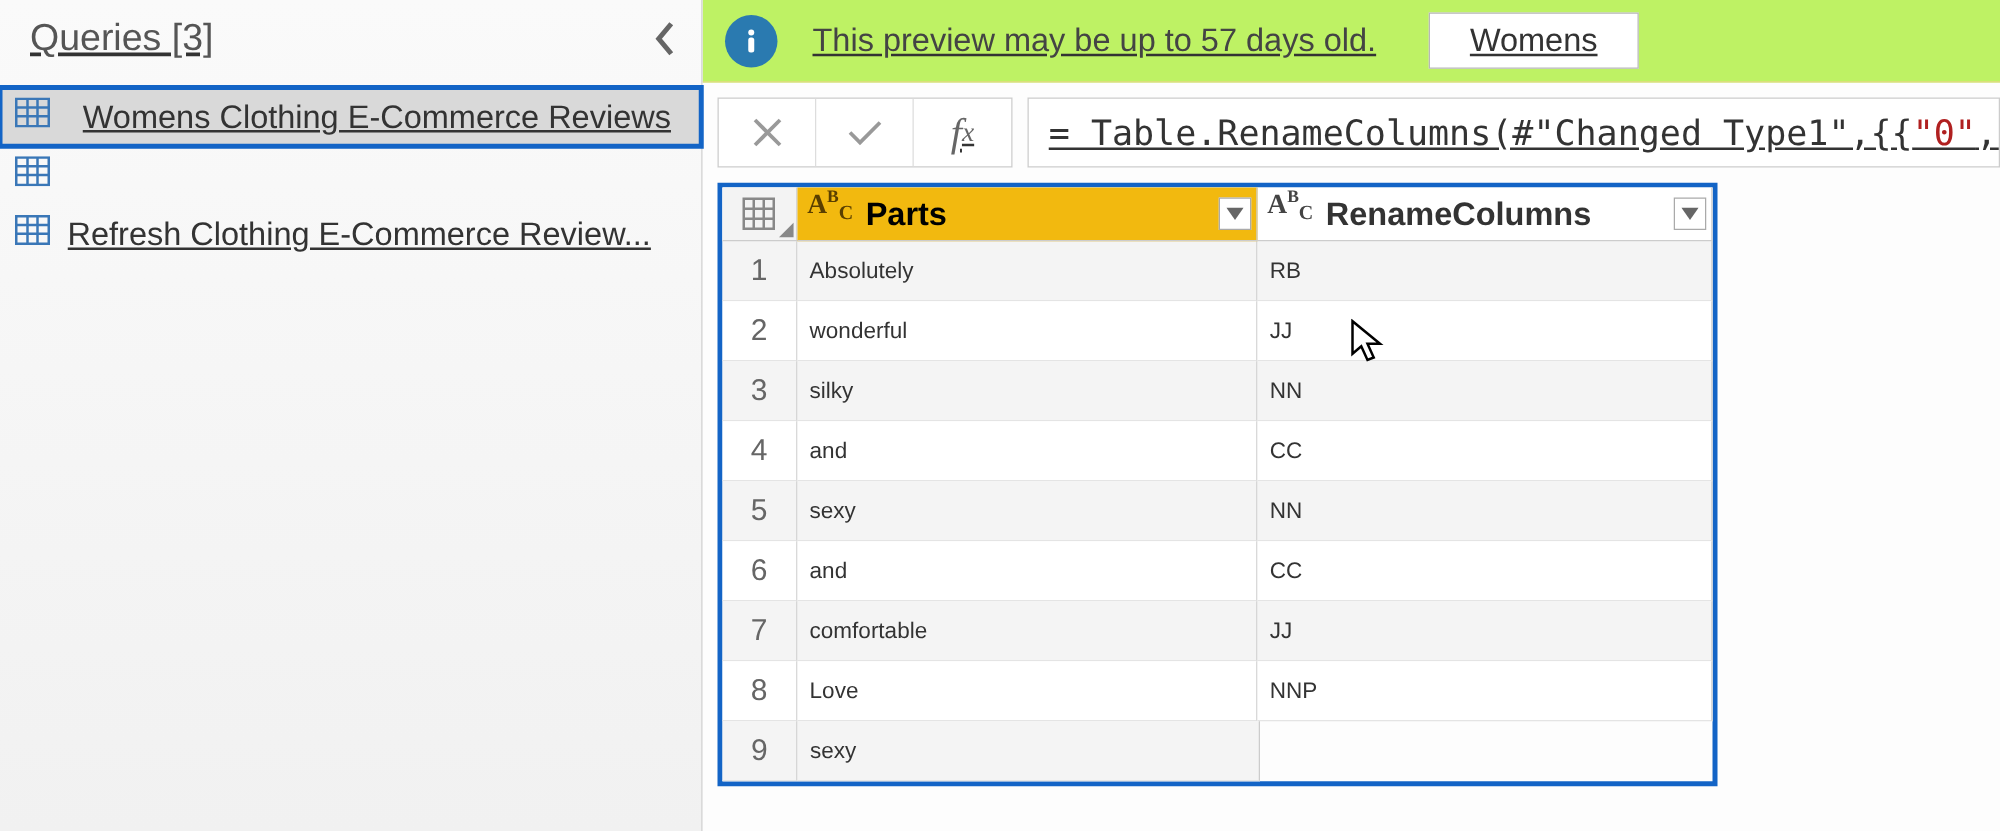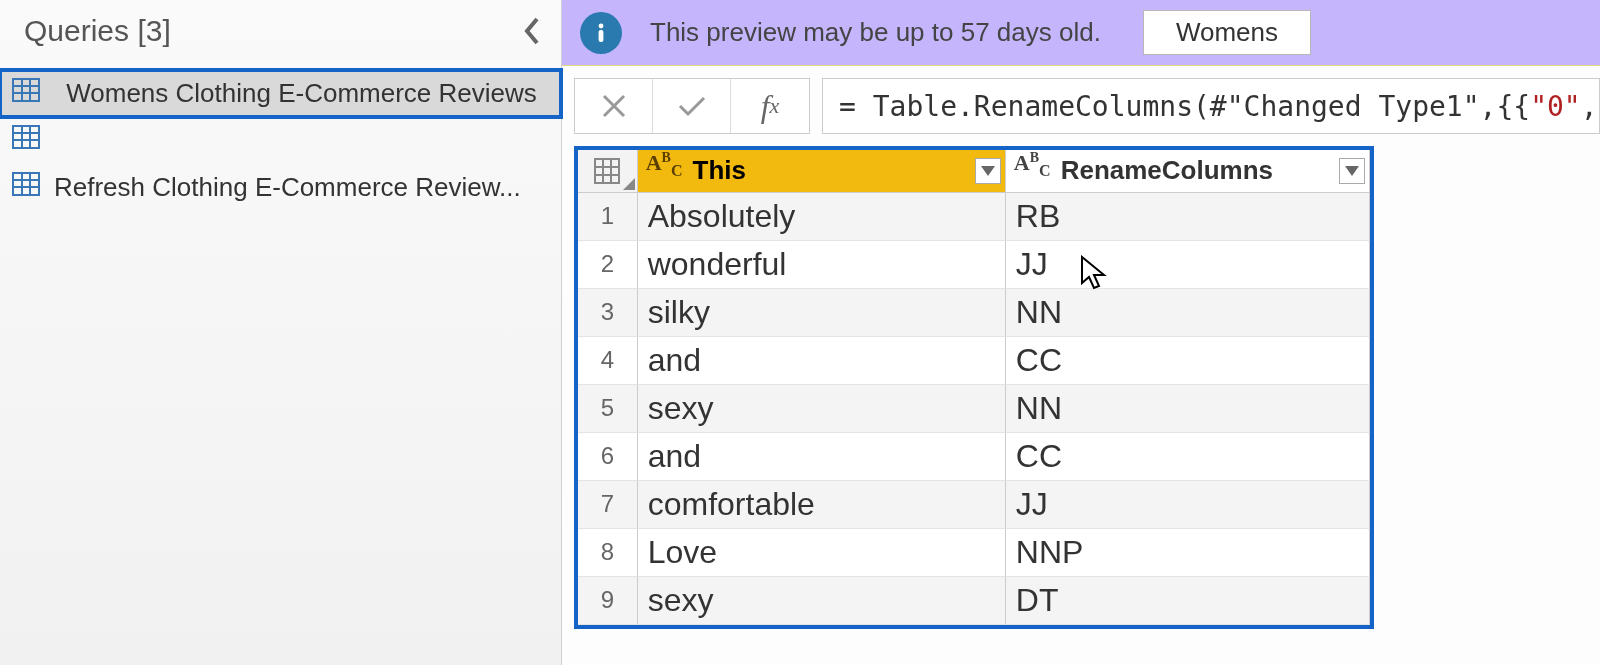--- a/index.html
+++ b/index.html
@@ -10,20 +10,21 @@
     color: #333;
     background: #fdfdfd;
     width: 1600px;
     height: 665px;
     overflow: hidden;
   }
   .root {
     display: flex;
     width: 100%;
     height: 100%;
+    text-decoration: underline;
   }
 
   
   .sidebar {
     width: 562px;
     flex: 0 0 562px;
     border-right: 1px solid #d0d0d0;
     background: linear-gradient(180deg, #fafafa 0%, #f1f1f1 100%);
     display: flex;
     flex-direction: column;
@@ -67,21 +68,21 @@
   }
 
   
   .main {
     flex: 1 1 auto;
     display: flex;
     flex-direction: column;
     overflow: hidden;
   }
   .warning-bar {
-    background: #c4b5fd;
+    background: #bef264;
     border-bottom: 1px solid #e3d983;
     display: flex;
     align-items: center;
     padding: 10px 18px;
     gap: 20px;
     height: 66px;
   }
   .warning-text {
     font-size: 26px;
     color: #444;
@@ -215,21 +216,21 @@
     border-bottom:1px solid #e4e4e4;
     display:flex; align-items:center; justify-content:center;
     color:#666;
     font-size:24px;
   }
   .cell {
     border-right:1px solid #ccc;
     border-bottom:1px solid #e4e4e4;
     display:flex; align-items:center;
     padding: 0 10px;
-    font-size:32px;
+    font-size:18px;
     color:#333;
   }
   .cell.col-word { width:370px; }
   .cell.col-abbr { width:366px; }
 
   
   .cursor {
     position:absolute;
     left:1080px;
     top:255px;
@@ -330,21 +331,21 @@
               <line x1="10" y1="2" x2="10" y2="26" stroke="#888" stroke-width="2"></line>
               <line x1="18" y1="2" x2="18" y2="26" stroke="#888" stroke-width="2"></line>
             </svg>
             <svg width="12" height="12" viewBox="0 0 12 12" style="position:absolute;right:2px;bottom:2px">
                 <polygon points="0,12 12,0 12,12" fill="#888"></polygon>
               </svg>
           </div>
 
         <div class="hdr-cell col-word selected">
               <span class="type-icon">A<span style="font-size:14px;vertical-align:super">B</span><span style="font-size:16px;vertical-align:sub">C</span></span>
-              <span class="colname">This</span>
+              <span class="colname">Parts</span>
               <span class="dd">
                 <svg width="14" height="10" viewBox="0 0 14 10">
                   <polygon points="0,0 14,0 7,10" fill="#666"></polygon>
                 </svg>
               </span>
             </div>
             <div class="hdr-cell col-abbr">
               <span class="type-icon">A<span style="font-size:14px;vertical-align:super">B</span><span style="font-size:16px;vertical-align:sub">C</span></span>
               <span class="colname">RenameColumns</span>
               <span class="dd">
@@ -392,21 +393,20 @@
               <div class="cell col-abbr">JJ</div>
             </div>
             <div class="grid-row">
               <div class="rownum">8</div>
               <div class="cell col-word">Love</div>
               <div class="cell col-abbr">NNP</div>
             </div>
             <div class="grid-row">
               <div class="rownum">9</div>
               <div class="cell col-word">sexy</div>
-              <div class="cell col-abbr">DT</div>
             </div>
           </div>
       </div>
     </div>
 
   </div>
 </div>
 
 <div class="cursor">
   <svg width="28" height="36" viewBox="0 0 28 36">

